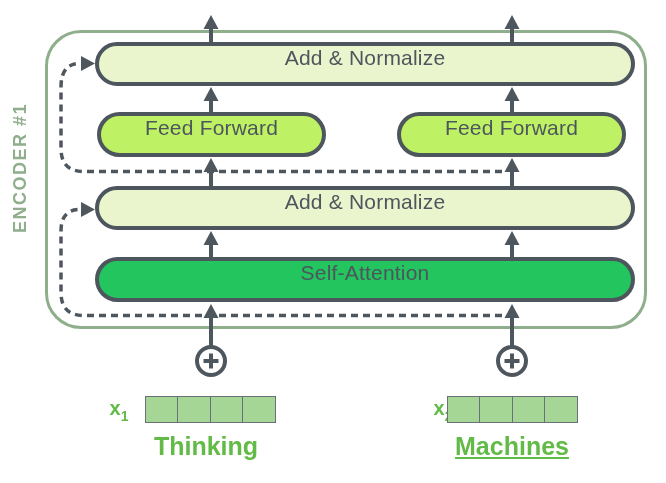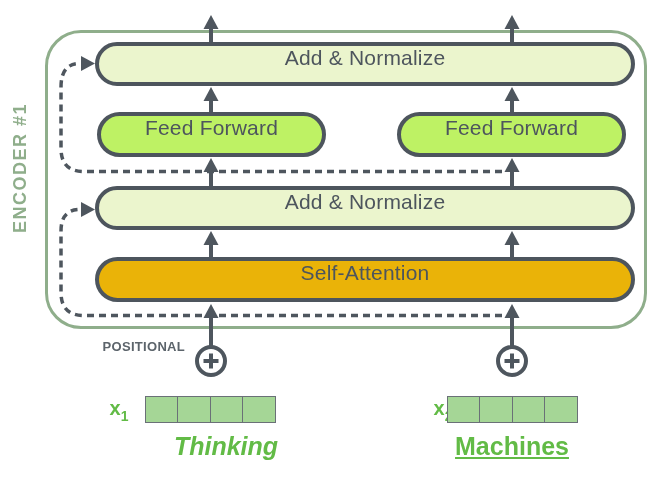--- a/index.html
+++ b/index.html
@@ -39,21 +39,21 @@
     border-radius: 26px;
     display: flex;
     align-items: flex-start;
     justify-content: center;
     font-size: 21px;
     color: #4d555d;
     letter-spacing: 0.2px;
   }
   .fill-green  { background: #ebf5cd; }
   .fill-blue   { background: #bef264; }
-  .fill-peach  { background: #eab308; }
+  .fill-peach  { background: #22c55e; }
 
   .box-an1 { left: 95px;  top: 42px;  width: 540px; height: 44px; }
   .box-ff1 { left: 97px;  top: 112px; width: 229px; height: 45px; }
   .box-ff2 { left: 397px; top: 112px; width: 229px; height: 45px; }
   .box-an2 { left: 95px;  top: 186px; width: 540px; height: 44px; }
   .box-sa  { left: 95px;  top: 257px; width: 540px; height: 45px; }
 
   
   .overlay { left: 0; top: 0; pointer-events: none; }
 
@@ -101,21 +101,21 @@
   .vector-bar .cell:first-child { margin-left: 0; }
 
   .word-label {
     top: 432px;
     width: 140px;
     text-align: center;
     font-size: 25px;
     font-weight: 700;
     color: #62bb46;
   }
-  .word-1 { left: 156px; font-style: italic; }
+  .word-1 { left: 136px; }
   .word-2 { left: 442px; text-decoration: underline; }
 </style>
 </head>
 <body>
 
 <div id="stage">
 
   <div class="abs encoder-frame"></div>
 
   <div class="abs encoder-label">ENCODER #1</div>
@@ -178,21 +178,20 @@
       <circle cx="211" cy="361" r="14" fill="#ffffff" stroke="#4e565e" stroke-width="4"></circle>
       <path d="M 203.5 361 H 218.5 M 211 353.5 V 368.5" stroke="#4e565e" stroke-width="4" fill="none"></path>
     </g>
     <g>
       <circle cx="512" cy="361" r="14" fill="#ffffff" stroke="#4e565e" stroke-width="4"></circle>
       <path d="M 504.5 361 H 519.5 M 512 353.5 V 368.5" stroke="#4e565e" stroke-width="4" fill="none"></path>
     </g>
   </svg>
 
   <div class="abs pos-label">
-    <div>POSITIONAL</div>
   </div>
 
   <div class="abs x-label x1-label">
     <span>x</span><sub>1</sub>
   </div>
   <div class="abs vector-bar bar-1">
       <div class="cell"></div>
       <div class="cell"></div>
       <div class="cell"></div>
       <div class="cell"></div>

